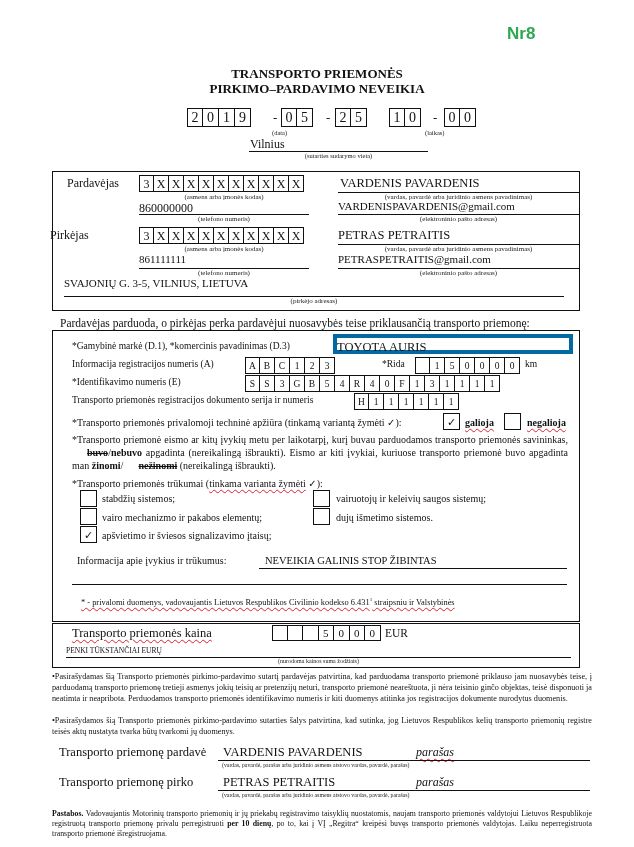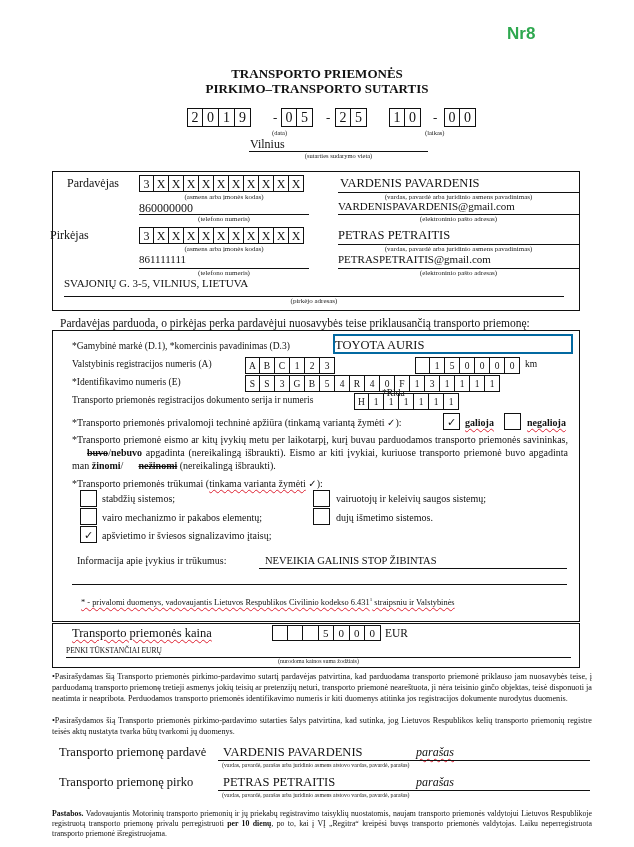--- a/index.html
+++ b/index.html
@@ -26,21 +26,21 @@
   .wavy { text-decoration: underline wavy #d23; text-decoration-thickness: 1px; text-underline-offset: 2px; }
   .strike { text-decoration: line-through; padding-left: 15px; }
   .para { font-size: 8.2px; line-height: 11px; text-align: justify; }
 </style>
 </head>
 <body>
 
 <div class="abs nr">Nr8</div>
 
 <div class="abs title" style="top:66px;">TRANSPORTO PRIEMONĖS</div>
-<div class="abs title" style="top:81px;">PIRKIMO–TRANSPORTO SUTARTIS</div>
+<div class="abs title" style="top:81px;">PIRKIMO–PARDAVIMO NEVEIKIA</div>
 
 <div class="abs boxes datebox" style="left:187px; top:108px;">
   <span>2</span>
   <span>0</span>
   <span>1</span>
   <span>9</span>
 </div>
 <div class="abs dash" style="left:273px; top:110px;">-</div>
 <div class="abs boxes datebox" style="left:281px; top:108px;">
   <span>0</span>
@@ -123,32 +123,32 @@
 
 <div class="abs val" style="left:64px; width:500px; top:277px; font-size:11px;">SVAJONIŲ G. 3-5, VILNIUS, LIETUVA</div>
 <div class="abs line" style="left:64px; width:500px; top:296px;"></div>
 <div class="abs cap" style="left:64px; width:500px; top:297px; font-size:7px;">(pirkėjo adresas)</div>
 
 <div class="abs" style="left:60px; top:317px; font-size:11.5px; white-space:nowrap;">Pardavėjas parduoda, o pirkėjas perka pardavėjui nuosavybės teise priklausančią transporto priemonę:</div>
 
 <div class="abs frame" style="left:52px; top:330px; width:528px; height:292px;"></div>
 
 <div class="abs small" style="left:72px; top:341px;">*Gamybinė markė (D.1), *komercinis pavadinimas (D.3)</div>
-<div class="abs val" style="left:333px; top:334px; width:240px; height:20px; border:2px solid #0369a1; line-height:18px; font-size:12.5px;">TOYOTA AURIS</div>
-
-<div class="abs small" style="left:72px; top:359px;">Valstybinis registracijos numeris (A)</div>
+<div class="abs val" style="left:333px; top:334px; width:240px; height:20px; border:4px solid #0369a1; line-height:18px; font-size:12.5px;">TOYOTA AURIS</div>
+
+<div class="abs small" style="left:72px; top:359px;">Informacija registracijos numeris (A)</div>
 <div class="abs boxes smbox" style="left:245px; top:357px;">
   <span>A</span>
   <span>B</span>
   <span>C</span>
   <span>1</span>
   <span>2</span>
   <span>3</span>
 </div>
-<div class="abs small" style="left:382px; top:359px;margin-top:29px;">*Rida</div>
+<div class="abs small" style="left:382px; top:359px;">*Rida</div>
 <div class="abs boxes smbox" style="left:415px; top:357px;">
   <span></span>
   <span>1</span>
   <span>5</span>
   <span>0</span>
   <span>0</span>
   <span>0</span>
   <span>0</span>
 </div>
 <div class="abs small" style="left:525px; top:359px;">km</div>

